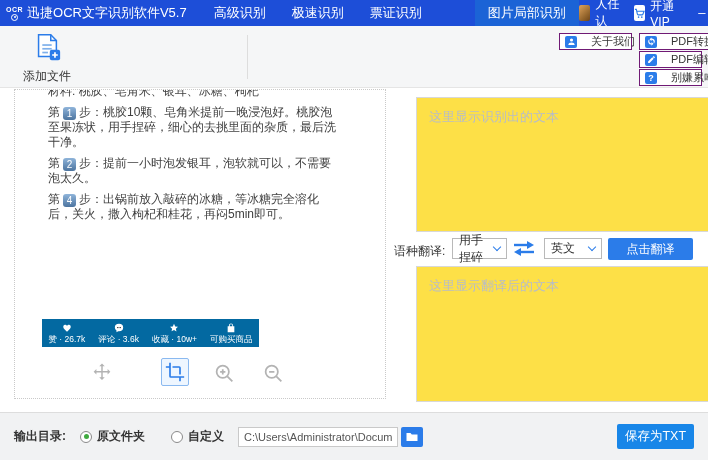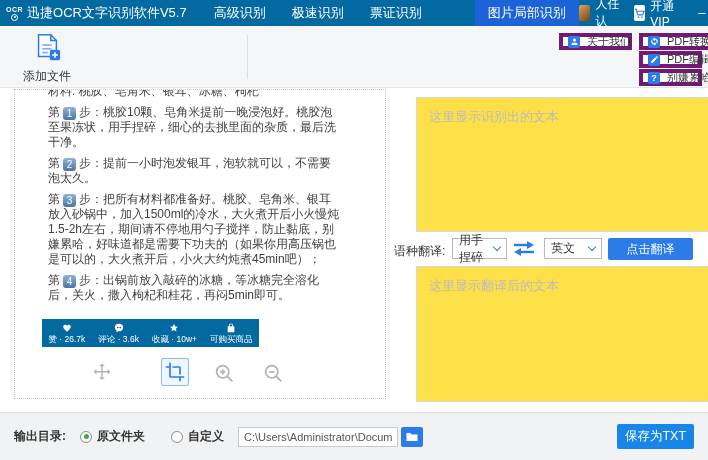--- a/index.html
+++ b/index.html
@@ -1,41 +1,41 @@
 <!DOCTYPE html>
 <html><head>
 <meta charset="utf-8">
 <style>
   * { margin:0; padding:0; box-sizing:border-box; }
   html,body { width:708px; height:460px; overflow:hidden; }
   body { font-family:"Liberation Sans","DejaVu Sans",sans-serif; background:#fff; position:relative; }
 
   
-  .titlebar { position:absolute; left:0; top:0; width:708px; height:26px; background:#0369a1; display:flex; align-items:center; color:#fff; }
+  .titlebar { position:absolute; left:0; top:0; width:708px; height:26px; background:#1d4ed8; display:flex; align-items:center; color:#fff; }
   .logo { width:26px; display:flex; flex-direction:column; align-items:center; margin-left:6px; line-height:1; }
   .logo .t { font-size:7px; font-weight:bold; letter-spacing:.5px; }
   .logo .lens { width:7px; height:7px; border:1.3px solid #fff; border-radius:50%; margin-top:1px; position:relative; }
   .logo .lens::after { content:''; position:absolute; left:1.5px; top:1.5px; width:2px; height:2px; background:#fff; border-radius:50%; }
   .app-title { font-size:13px; margin-left:4px; white-space:nowrap; }
   .tabs { display:flex; height:26px; margin-left:14px; }
   .tab { display:flex; align-items:center; padding:0 13px; font-size:13px; white-space:nowrap; cursor:default; }
   .tab.active { background:#1b63d6;margin-left:40px; }
   .tb-right { margin-left:auto; display:flex; align-items:center; padding-right:8px; }
   .avatar { width:16px; height:16px; border-radius:2px; background:linear-gradient(135deg,#e0a35c 0%,#9a6a30 60%,#6e4418 100%); }
   .user-label { font-size:12px; margin:0 12px 0 5px; }
   .cart-box { width:16px; height:16px; background:#fff; border-radius:2px; display:flex; align-items:center; justify-content:center; }
   .vip-label { font-size:12px; margin:0 12px 0 5px; }
   .win-btn { width:22px; text-align:center; font-size:13px; line-height:26px; cursor:default; }
 
   
   .toolbar { position:absolute; left:0; top:26px; width:708px; height:62px; background:#f5f6f7; border-bottom:1px solid #e5e5e5; }
   .add-file { position:absolute; left:16px; top:6px; width:62px; text-align:center; cursor:default; }
   .add-file-label { font-size:12px; color:#333; margin-top:2px; }
   .tb-divider { position:absolute; left:247px; top:9px; width:1px; height:44px; background:#ddd; }
-  .mini-btn { position:absolute; display:flex; align-items:center; gap:7px; background:#fff; border:4px solid #701a75; height:17px; padding:0 5px; font-size:11px; color:#333; white-space:nowrap; }
+  .mini-btn { position:absolute; display:flex; align-items:center; gap:14px; background:#fff; border:1px solid #701a75; height:17px; padding:0 5px; font-size:11px; color:#333; white-space:nowrap; }
   .mini-icon { width:12px; height:12px; background:#2b7ce9; border-radius:2px; display:flex; align-items:center; justify-content:center; color:#fff; font-size:9px; font-weight:bold; flex:0 0 12px; }
   .btn-about { left:559px; top:7px; width:73px; }
   .btn-convert { left:639px; top:7px; width:87px; }
   .btn-edit { left:639px; top:25px; width:63px; }
   .btn-help { left:639px; top:43px; width:63px; }
 
   
   .viewer { position:absolute; left:14px; top:89px; width:372px; height:310px; border:1px dotted #c9c9c9; background:#fff; overflow:hidden; }
   .doc-text { position:absolute; left:33px; top:-6px; width:294px; font-size:12px; line-height:15px; color:#404040; }
   .doc-text p { margin:0 0 6px; }
@@ -150,21 +150,20 @@
     <span class="mini-icon">?</span>
     <span>别嫌累哈</span>
   </div>
 </div>
 
 <div class="viewer">
   <div class="doc-text">
     <p>材料: 桃胶、皂角米、银耳、冰糖、枸杞</p>
     <p><span>第</span><span class="step-badge">1</span><span>步：</span><span>桃胶10颗、皂角米提前一晚浸泡好。桃胶泡至果冻状，用手捏碎，细心的去挑里面的杂质，最后洗干净。</span></p>
     <p><span>第</span><span class="step-badge">2</span><span>步：</span><span>提前一小时泡发银耳，泡软就可以，不需要泡太久。</span></p>
-    <p><span>第</span><span class="step-badge">3</span><span>步：</span><span>把所有材料都准备好。桃胶、皂角米、银耳放入砂锅中，加入1500ml的冷水，大火煮开后小火慢炖1.5-2h左右，期间请不停地用勺子搅拌，防止黏底，别嫌累哈，好味道都是需要下功夫的（如果你用高压锅也是可以的，大火煮开后，小火大约炖煮45min吧）；</span></p>
     <p><span>第</span><span class="step-badge">4</span><span>步：</span><span>出锅前放入敲碎的冰糖，等冰糖完全溶化后，关火，撒入枸杞和桂花，再闷5min即可。</span></p>
   </div>
 
   <div class="stats-bar">
     <div class="stat">
       <svg viewBox="0 0 24 24" fill="#fff">
           <path d="M12 21C6.4 16.6 3 13 3 9.2A4.7 4.7 0 0 1 12 7a4.7 4.7 0 0 1 9 2.2C21 13 17.6 16.6 12 21z"></path>
         </svg>
       <span class="stat-label">赞 · 26.7k</span>
     </div>

